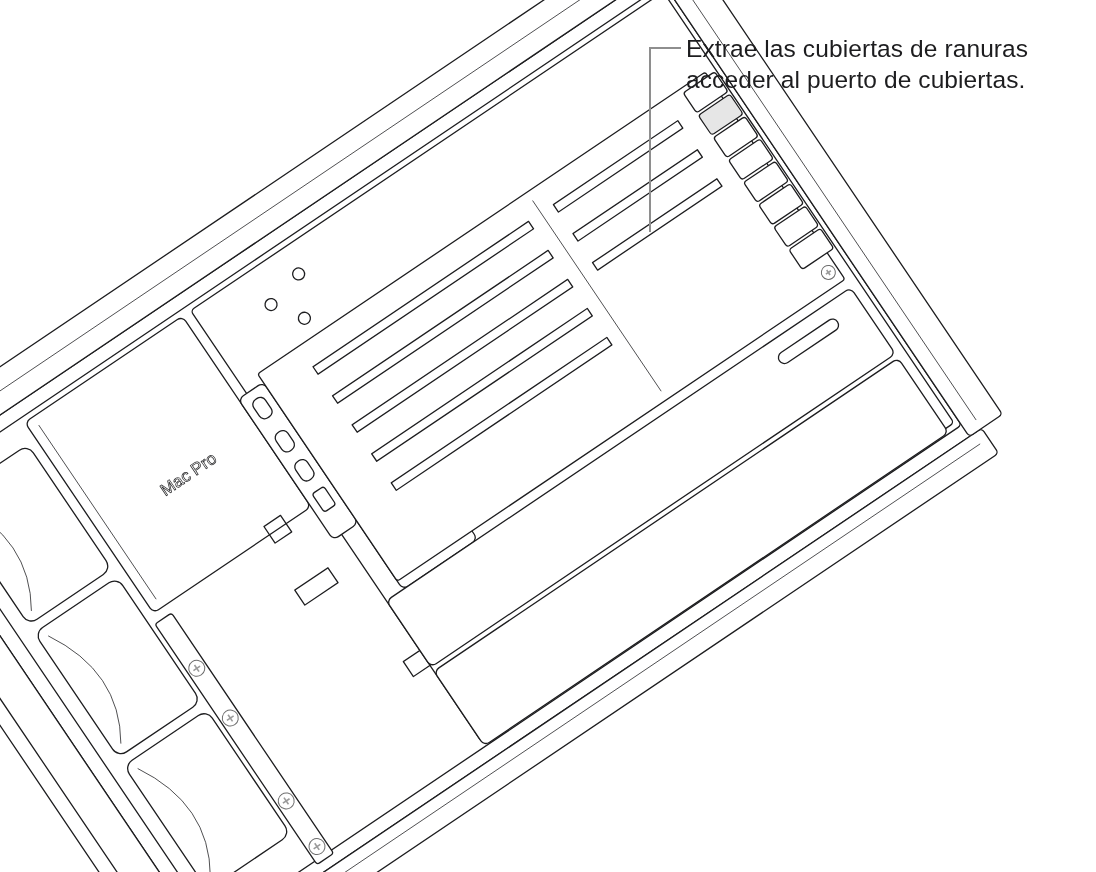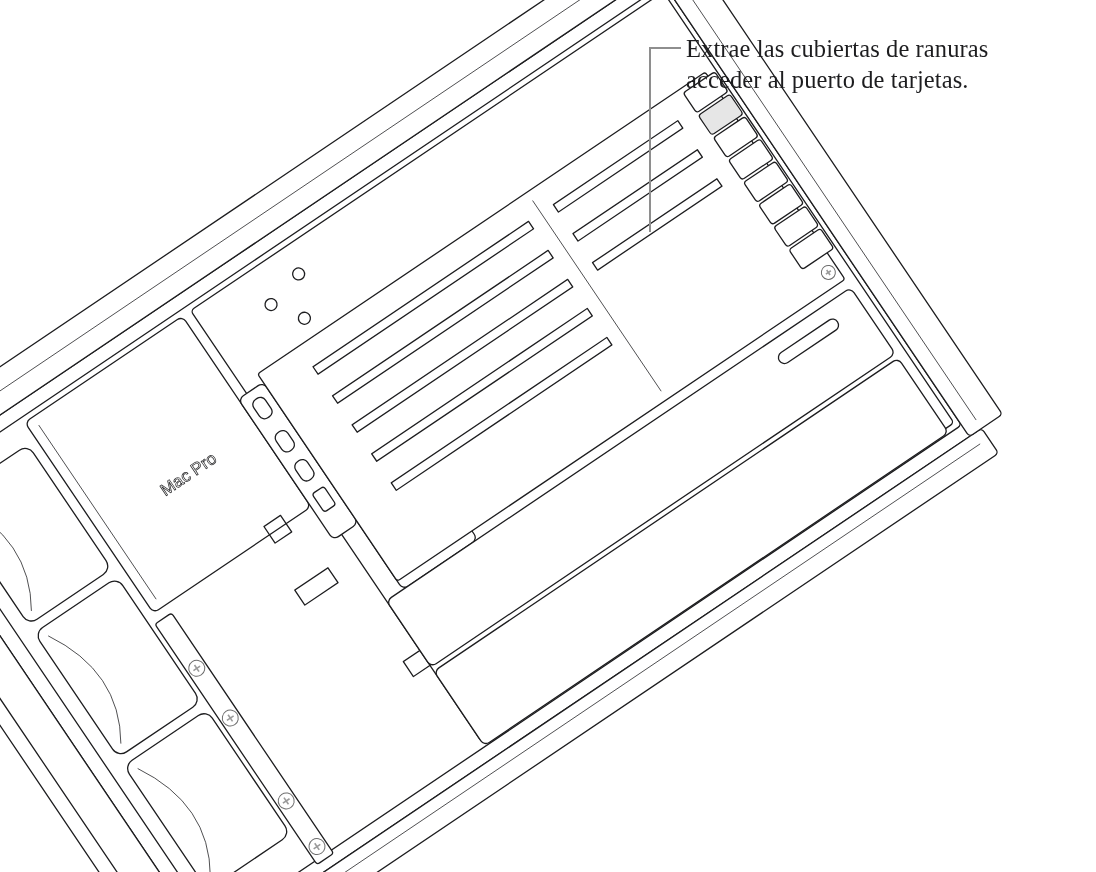--- a/index.html
+++ b/index.html
@@ -1,19 +1,19 @@
 <!DOCTYPE html>
 <html><head>
 <meta charset="utf-8">
 <style>
   html, body { margin: 0; padding: 0; background: #ffffff; }
   body { width: 1096px; height: 872px; position: relative; overflow: hidden; font-family: "Liberation Sans", "DejaVu Sans", sans-serif; }
   .illustration { position: absolute; left: 0; top: 0; width: 1096px; height: 872px; }
   .callout-text { position: absolute; left: 686px; top: 33px; width: 410px; font-size: 24.5px; line-height: 31px; color: #1d1d1f; letter-spacing: 0.1px; }
-  .callout-text span { display: block; white-space: nowrap; font-family: Liberation Serif, serif; }
+  .callout-text span { display: block; white-space: nowrap; }
   svg .ln { fill: none; stroke: #1d1d1f; stroke-width: 1.3; stroke-linejoin: round; stroke-linecap: round; }
   svg .thin { fill: none; stroke: #1d1d1f; stroke-width: 0.7; }
   svg .fillw { fill: #ffffff; stroke: #1d1d1f; stroke-width: 1.3; stroke-linejoin: round; }
   svg .hl { fill: #e6e6e6; stroke: #1d1d1f; stroke-width: 1.2; }
   svg .leader { fill: none; stroke: #8e8e8e; stroke-width: 2; }
   svg .screw { fill: #ffffff; stroke: #6e6e6e; stroke-width: 1; }
   svg .screwx { stroke: #9a9a9a; stroke-width: 1.6; }
   svg .logo { font-family: "Liberation Sans", "DejaVu Sans", sans-serif; font-size: 17px; fill: #ffffff; stroke: #1d1d1f; stroke-width: 0.7; }
 </style>
 </head>
@@ -126,14 +126,14 @@
     <rect class="fillw" x="-130" y="70" width="560" height="80" rx="6"></rect>
     <rect class="fillw" x="-130" y="155" width="560" height="90" rx="6"></rect>
     <rect class="ln" x="330" y="85" width="70" height="12" rx="6"></rect>
   </g>
 
   <path class="leader" d="M681,48 L650,48 L650,232"></path>
 </svg>
 
 <div class="callout-text">
   <span>Extrae las cubiertas de ranuras</span>
-  <span>acceder al puerto de tarjetas.</span>
+  <span>acceder al puerto de cubiertas.</span>
 </div>
 
 </body></html>

